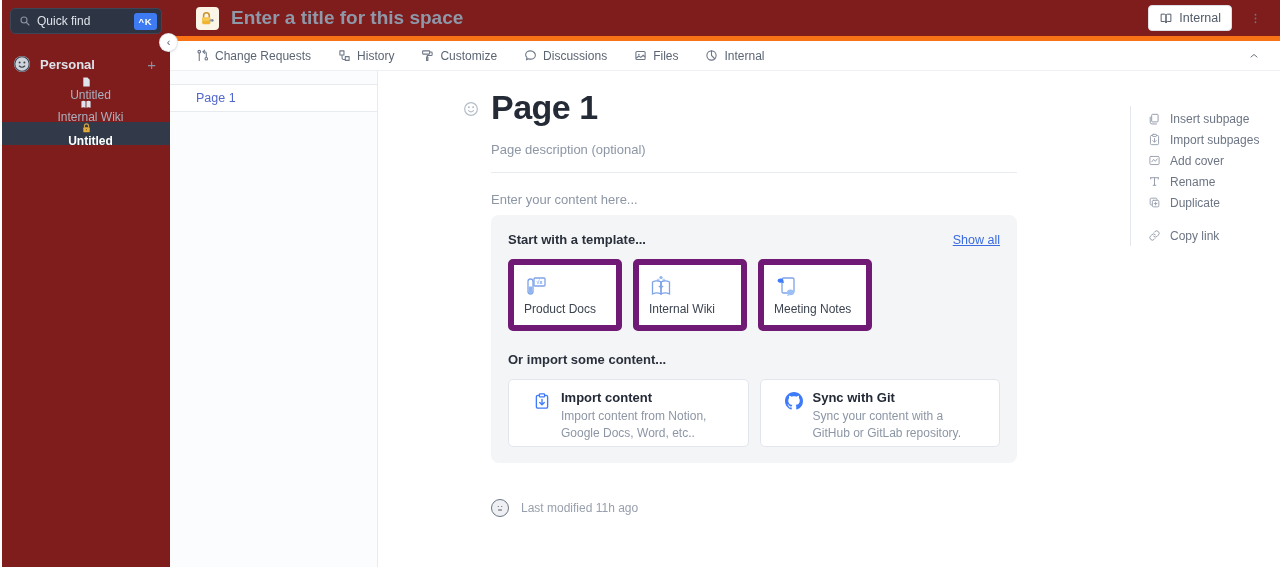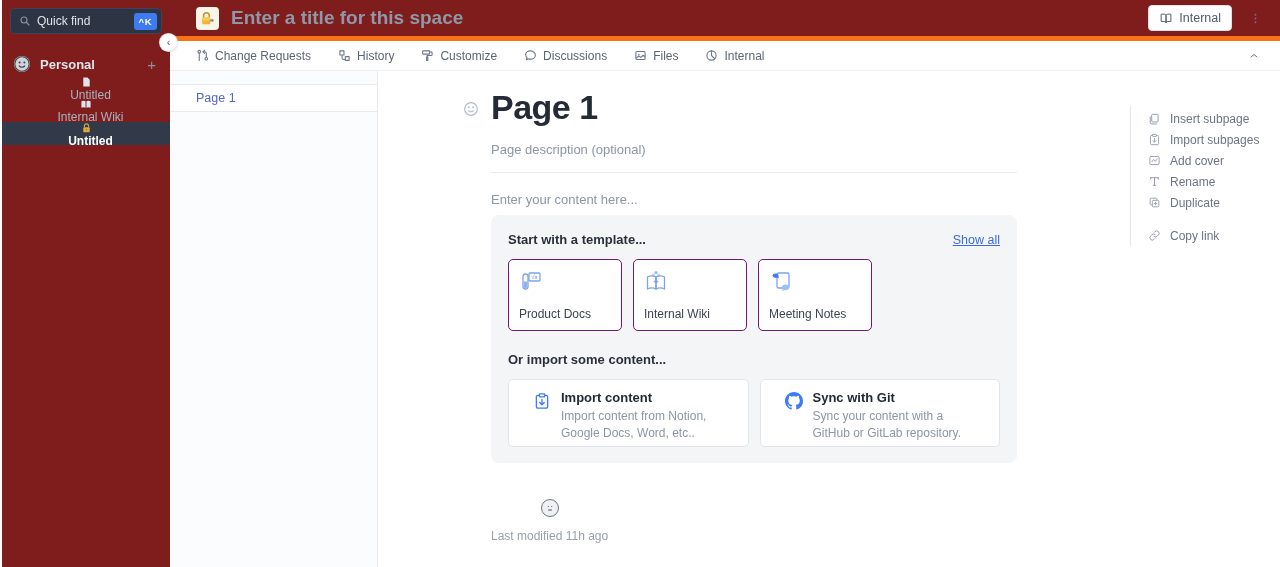--- a/index.html
+++ b/index.html
@@ -48,30 +48,30 @@
   .page-h1 { position:absolute; left:113px; top:17px; font-size:34px; font-weight:800; color:#252b36; letter-spacing:-0.5px; cursor:text; }
   .page-desc { position:absolute; left:113px; top:71px; font-size:13px; color:#8d96a5; cursor:text; }
   .h-divider { position:absolute; left:113px; top:101px; width:526px; border-top:1px solid #e8ebf0; }
   .content-ph { position:absolute; left:113px; top:121px; font-size:13px; color:#8d96a5; cursor:text; }
 
   .template-box { position:absolute; left:113px; top:144px; width:526px; height:248px; background:#f4f5f7; border-radius:8px; padding:17px; }
   .tpl-head { display:flex; align-items:baseline; justify-content:space-between; }
   .tpl-title { font-size:13px; font-weight:700; color:#2a303b; }
   .show-all { font-size:12.5px; color:#3a6be0; text-decoration:underline; cursor:pointer; }
   .tpl-cards { margin-top:12px; display:flex; gap:11px; }
-  .tpl-card { width:114px; height:72px; background:#fff; border:1px solid #701a75; border-radius:5px; padding:9px 10px; display:flex; flex-direction:column; justify-content:space-between; cursor:pointer; }
+  .tpl-card { width:114px; height:72px; background:#fff; border:6px solid #701a75; border-radius:5px; padding:9px 10px; display:flex; flex-direction:column; justify-content:space-between; cursor:pointer; }
   .tpl-card .tlabel { font-size:12px; color:#3c4450; }
   .import-title { margin-top:21px; font-size:13px; font-weight:700; color:#2a303b; }
   .import-cards { margin-top:12px; display:flex; gap:11px; }
   .import-card { flex:1; height:68px; background:#fff; border:1px solid #e2e6ec; border-radius:5px; padding:10px 24px; display:flex; gap:10px; cursor:pointer; }
   .import-card .icap { margin-top:2px; display:flex; }
   .ic-title { font-size:13px; font-weight:700; color:#232935; }
   .ic-desc { margin-top:3px; font-size:12px; line-height:1.45; color:#8d96a5; }
 
-  .page-footer { position:absolute; left:113px; top:428px; display:flex; align-items:center; gap:12px;flex-direction:column; }
+  .page-footer { position:absolute; left:113px; top:428px; display:flex; align-items:center; gap:12px; }
   .footer-avatar { width:18px; height:18px; border-radius:50%; border:1.4px solid #6d7684; background:#eef0f3; display:flex; align-items:center; justify-content:center; }
   .footer-text { font-size:12px; color:#98a0ad; }
 
   
   .actions-divider { position:absolute; left:1130px; top:106px; height:140px; border-left:1px solid #e4e8ed; }
   .page-actions { position:absolute; left:1147px; top:108px; width:120px; }
   .action-row { display:flex; align-items:center; gap:9px; height:21px; color:#6d7584; font-size:12px; cursor:pointer; white-space:nowrap; }
   .action-row .aicon { display:flex; color:#959dab; width:14px; justify-content:center; }
   .action-row.spaced { margin-top:12px; }
 

